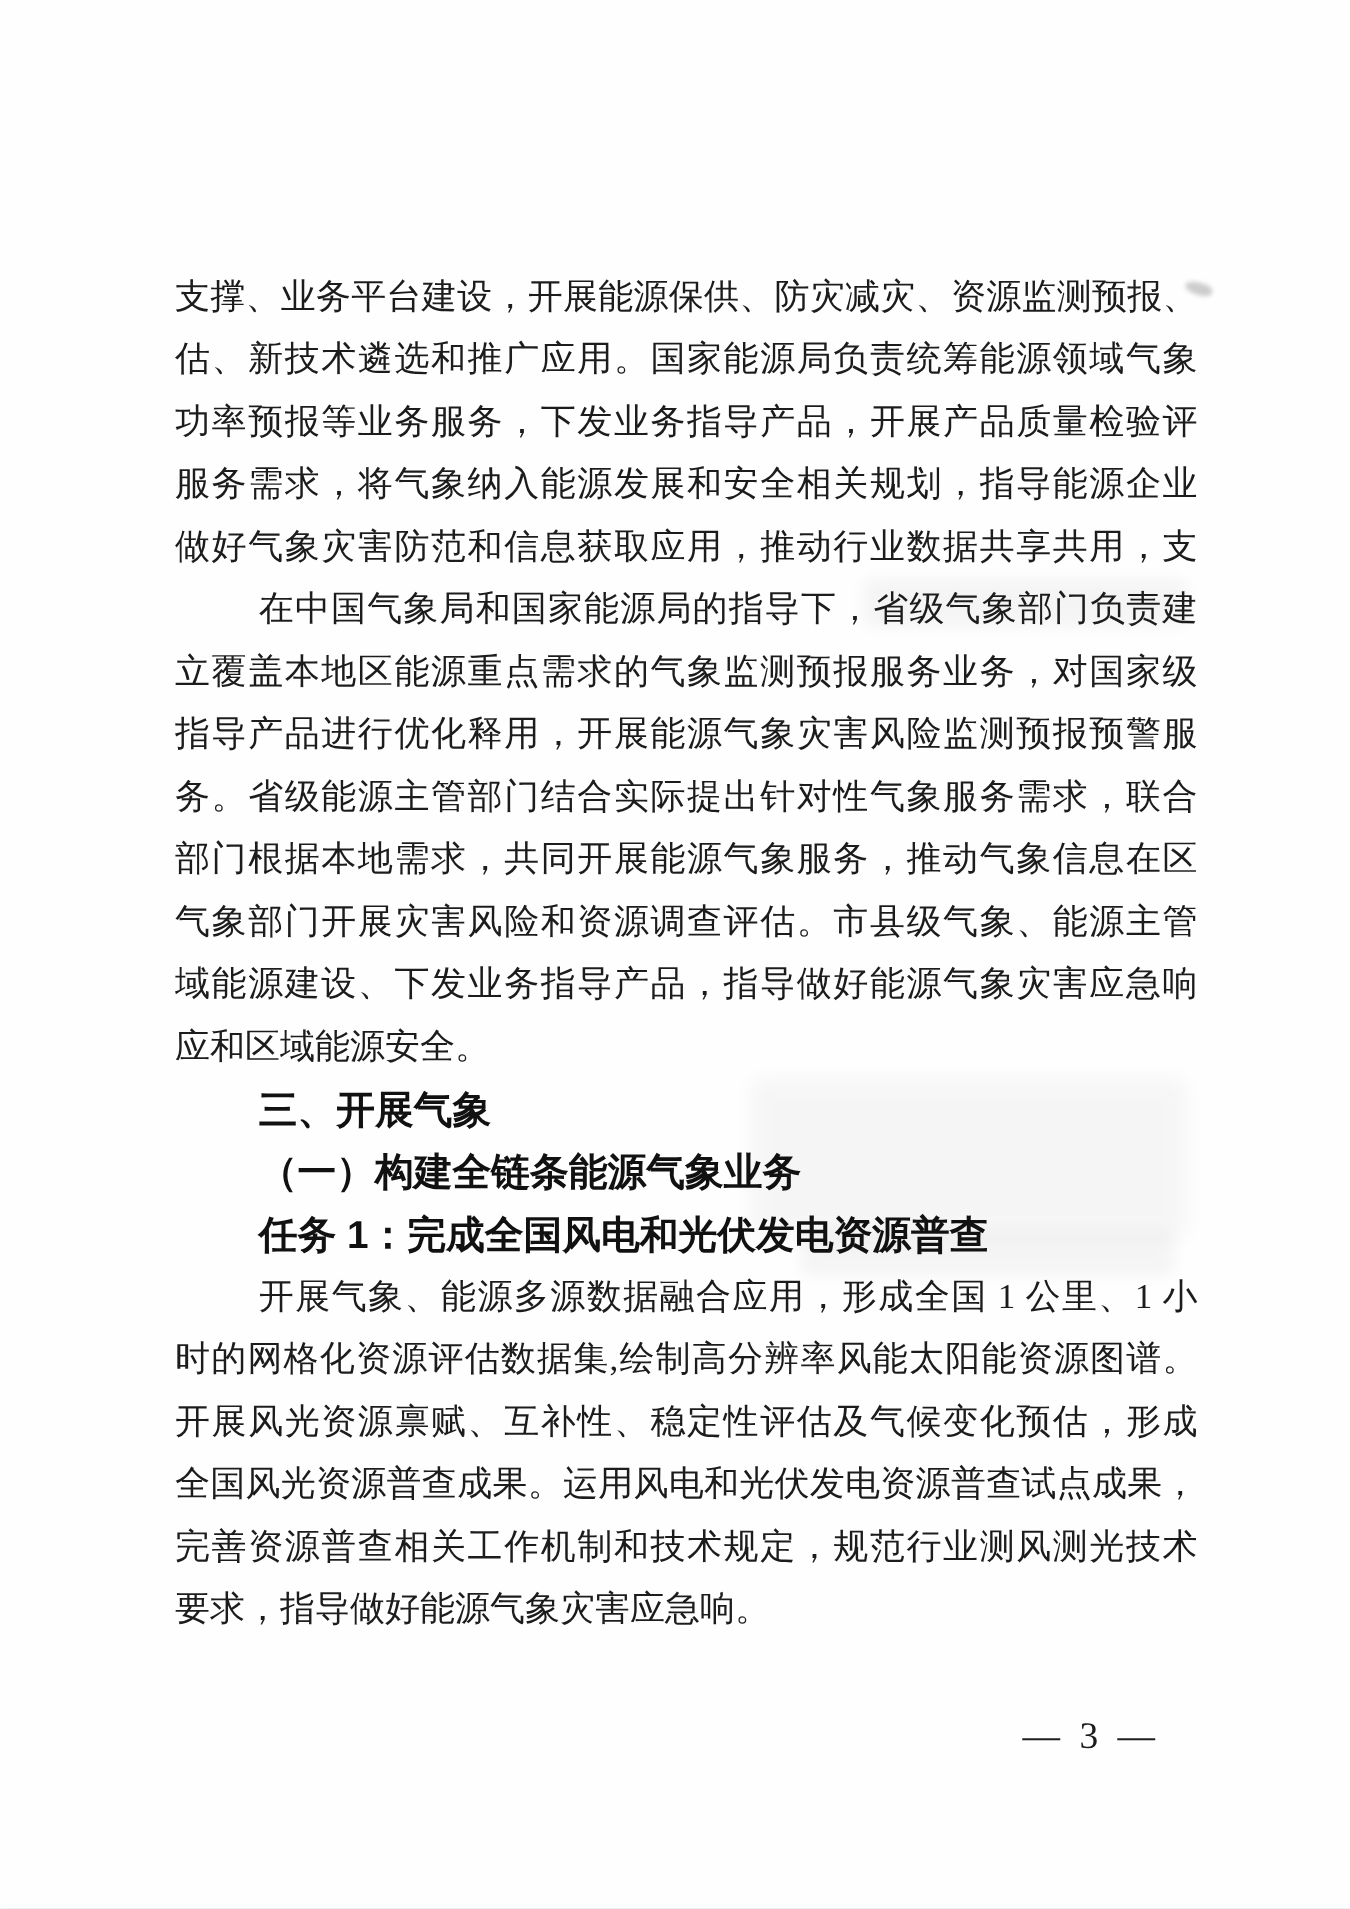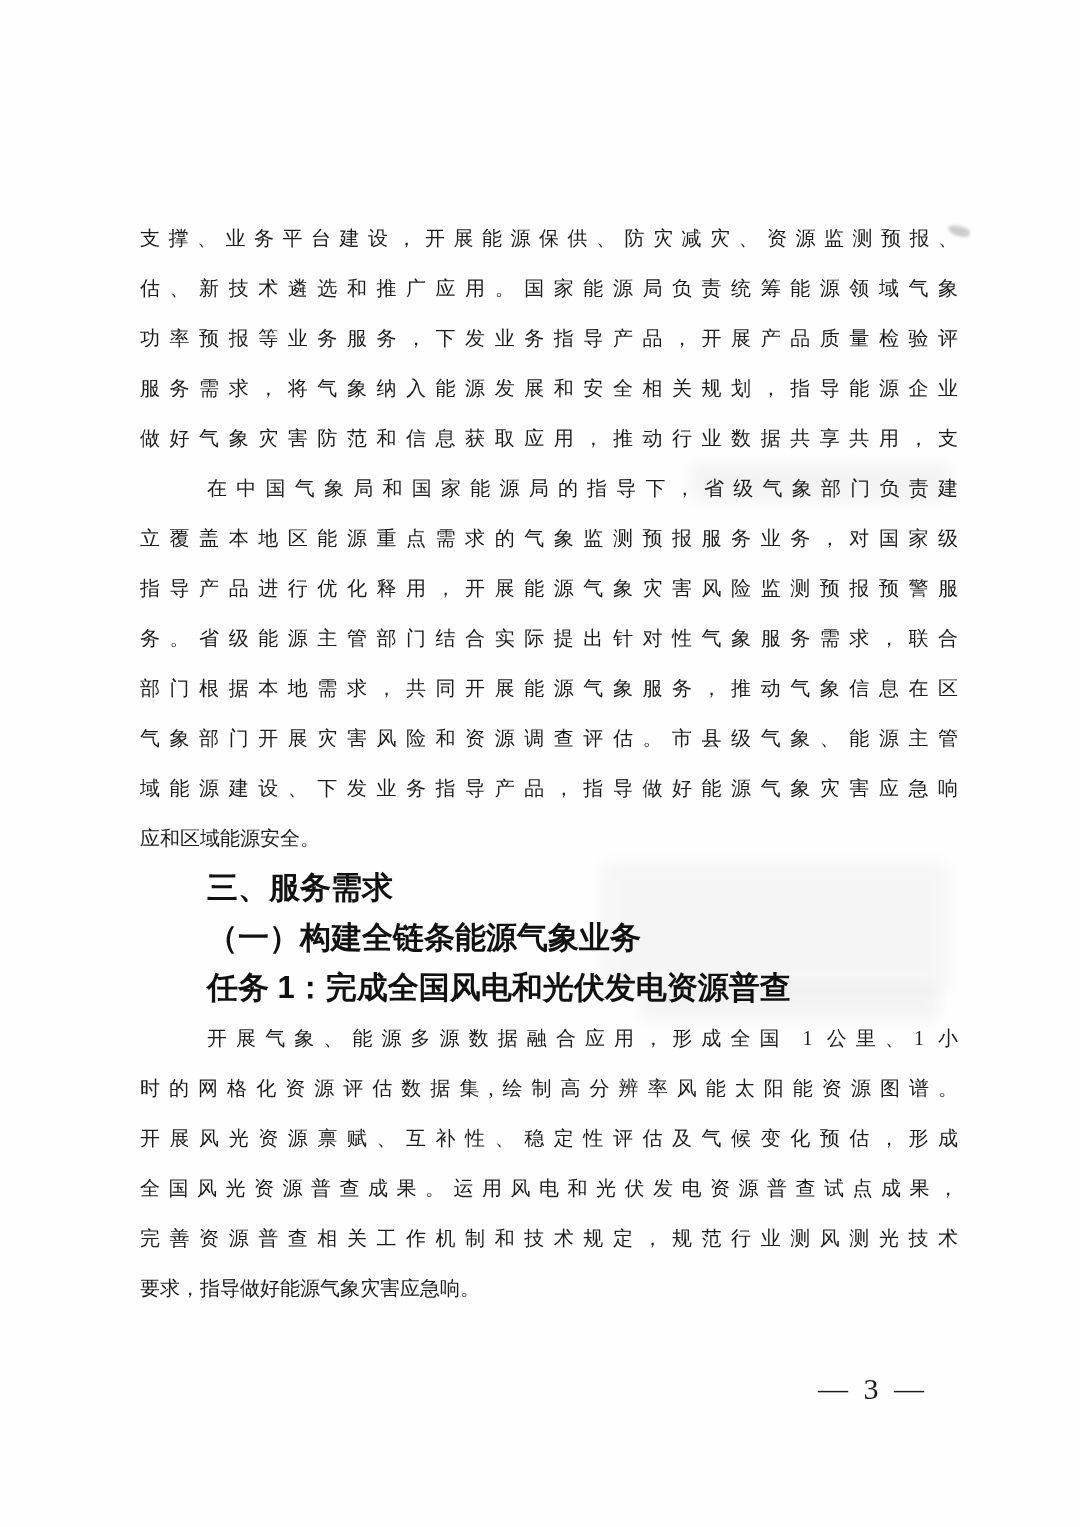--- a/index.html
+++ b/index.html
@@ -27,21 +27,21 @@
     white-space: nowrap;
     color: #1c1c1c;
   }
   .line.just {
     white-space: normal;
     text-align: justify;
     text-align-last: justify;
   }
   .line.body {
     font-family: "Liberation Serif", "DejaVu Serif", serif;
-    font-size: 20px;
+    font-size: 28px;
   }
   .line.heading {
     font-family: "Liberation Sans", "DejaVu Sans", sans-serif;
     font-weight: bold;
     font-size: 31px;
     color: #111;
   }
   .line.indent {
     padding-left: 67px;
   }
@@ -103,21 +103,21 @@
       <div class="line body just">服务需求，将气象纳入能源发展和安全相关规划，指导能源企业</div>
       <div class="line body just">做好气象灾害防范和信息获取应用，推动行业数据共享共用，支</div>
       <div class="line body indent just">在中国气象局和国家能源局的指导下，省级气象部门负责建</div>
       <div class="line body just">立覆盖本地区能源重点需求的气象监测预报服务业务，对国家级</div>
       <div class="line body just">指导产品进行优化释用，开展能源气象灾害风险监测预报预警服</div>
       <div class="line body just">务。省级能源主管部门结合实际提出针对性气象服务需求，联合</div>
       <div class="line body just">部门根据本地需求，共同开展能源气象服务，推动气象信息在区</div>
       <div class="line body just">气象部门开展灾害风险和资源调查评估。市县级气象、能源主管</div>
       <div class="line body just">域能源建设、下发业务指导产品，指导做好能源气象灾害应急响</div>
       <div class="line body">应和区域能源安全。</div>
-      <div class="line heading indent">三、服务需求</div>
+      <div class="line heading indent">三、开展气象</div>
       <div class="line heading indent">（一）构建全链条能源气象业务</div>
       <div class="line heading indent">任务 1：完成全国风电和光伏发电资源普查</div>
       <div class="line body indent just">开展气象、能源多源数据融合应用，形成全国 1 公里、1 小</div>
       <div class="line body just">时的网格化资源评估数据集,绘制高分辨率风能太阳能资源图谱。</div>
       <div class="line body just">开展风光资源禀赋、互补性、稳定性评估及气候变化预估，形成</div>
       <div class="line body just">全国风光资源普查成果。运用风电和光伏发电资源普查试点成果，</div>
       <div class="line body just">完善资源普查相关工作机制和技术规定，规范行业测风测光技术</div>
       <div class="line body">要求，指导做好能源气象灾害应急响。</div>
     </div>
 

